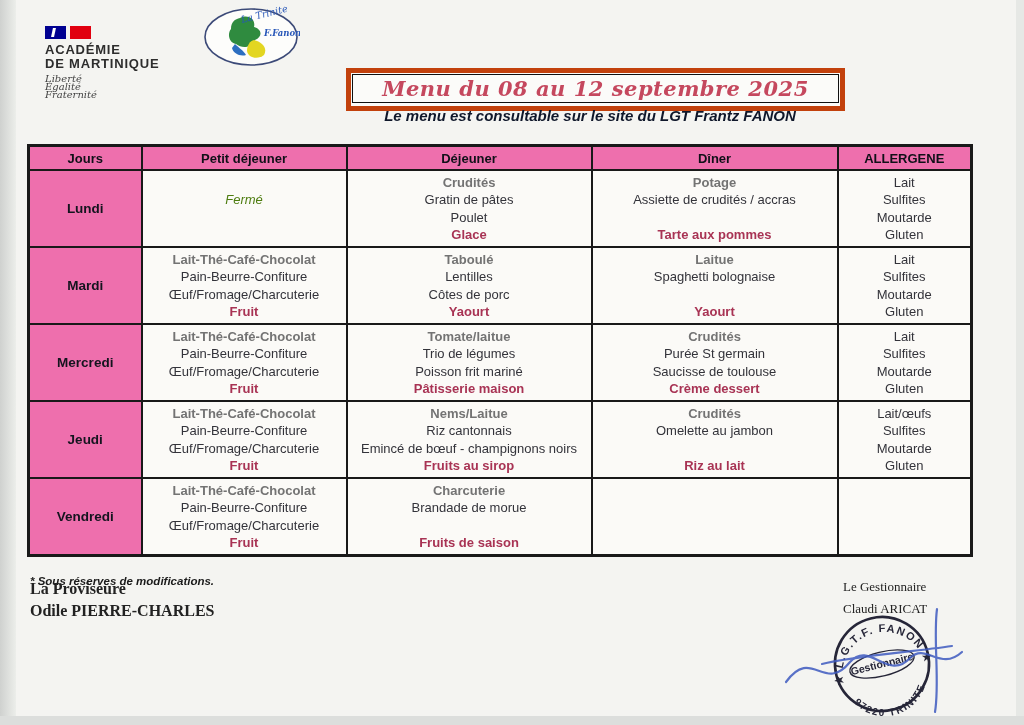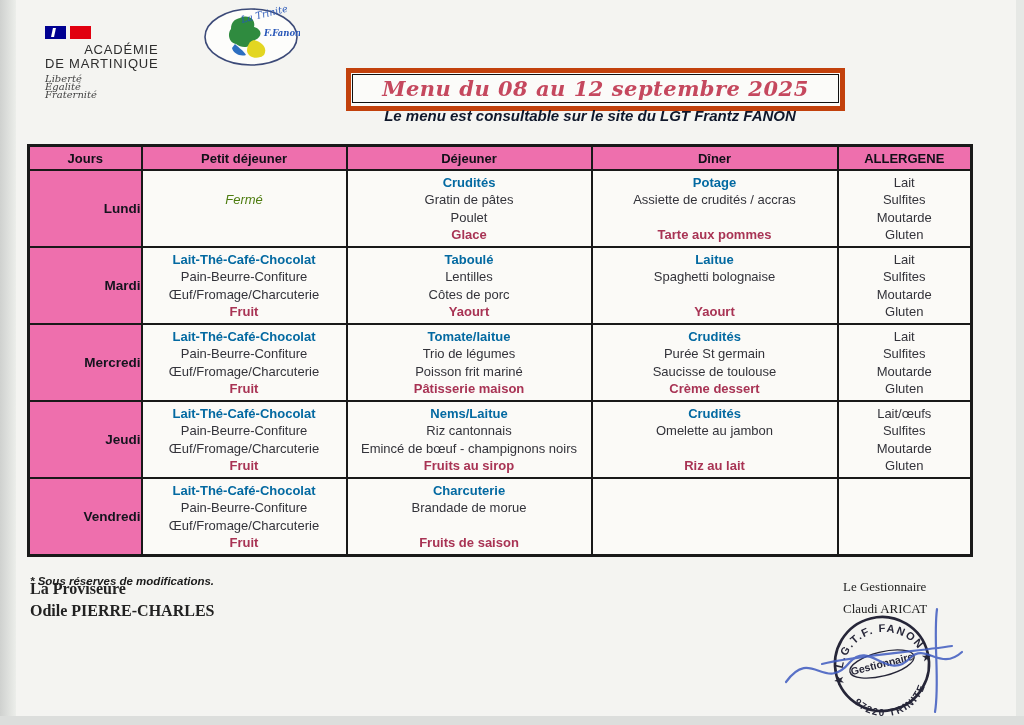--- a/index.html
+++ b/index.html
@@ -10,42 +10,42 @@
   .scan-edge-bottom{position:absolute;left:0;bottom:0;width:100%;height:9px;background:#dcdedc;}
   .scan-edge-right{position:absolute;right:0;top:0;width:8px;height:100%;background:#e6e8e5;}
 
   
   .gov-logo{position:absolute;left:45px;top:26px;}
   .flags{display:flex;gap:4px;}
   .flag{width:21px;height:13px;}
   .flag.blue{background:#000091;position:relative;}
   .flag.blue:after{content:"";position:absolute;left:7px;top:2px;width:3px;height:9px;background:#fff;transform:skewX(-12deg);}
   .flag.red{background:#e1000f;}
-  .gov-name{margin-top:4px;font-size:13px;font-weight:400;color:#2d2d2d;letter-spacing:.8px;line-height:14px;text-align:right;}
+  .gov-name{margin-top:4px;font-size:13px;font-weight:700;color:#2d2d2d;letter-spacing:.8px;line-height:14px;}
   .gov-motto{margin-top:4px;font-family:"DejaVu Serif",serif;font-style:italic;font-size:10px;color:#444;line-height:8px;}
 
   
   .school-logo{position:absolute;left:202px;top:6px;}
 
   
   .title-box{position:absolute;left:346px;top:68px;width:489px;height:33px;background:#fbfbf9;border:5px solid #c2410c;}
   .title-inner{margin:1px;border:1px solid #101010;height:27px;display:flex;align-items:center;justify-content:center;}
   .title-text{font-family:"DejaVu Serif",serif;font-style:italic;font-weight:700;font-size:21px;color:#c5485e;letter-spacing:.5px;}
   .subtitle{position:absolute;left:340px;top:107px;width:500px;text-align:center;
     font-weight:700;font-style:italic;font-size:15px;color:#0f172a;}
 
   
   table.menu{position:absolute;left:27px;top:144px;border-collapse:collapse;table-layout:fixed;
     background:#fbfaf7;border:3px solid #191919;}
   table.menu th,table.menu td{border:2px solid #191919;padding:0;vertical-align:middle;margin-left:48px;}
   th.hdr{height:22px;background:#ee6fad;font-size:13px;font-weight:600;color:#101018;}
-  td.day{height:75px;background:#ee6fad;text-align:right;font-weight:700;font-size:13.5px;color:#14141e;}
+  td.day{height:75px;background:#ee6fad;text-align:center;font-weight:700;font-size:13.5px;color:#14141e;}
   td.cell{height:75px;text-align:center;padding:3px 2px;vertical-align:top;}
   .mline{min-height:17.2px;line-height:17.2px;font-size:13px;color:#33333a;white-space:nowrap;}
-  .mline.b{font-weight:700;color:#0369a1;}
+  .mline.b{font-weight:700;color:#737373;}
   .mline.r{font-weight:700;color:#a83354;}
   .mline.it{font-style:italic;color:#4d7c0f;}
 
   
   .note{position:absolute;left:30px;top:546px;font-weight:700;font-style:italic;font-size:11.5px;color:#1a1a1a;margin-top:29px;}
   .sig-left{position:absolute;left:30px;top:578px;font-family:"Liberation Serif",serif;font-weight:700;font-size:16px;color:#222;line-height:22px;}
   .sig-right{position:absolute;left:843px;top:576px;font-family:"Liberation Serif",serif;font-weight:400;font-size:13px;color:#222;line-height:22px;}
   .stamp-wrap{position:absolute;left:782px;top:592px;}
 </style>
 </head>

